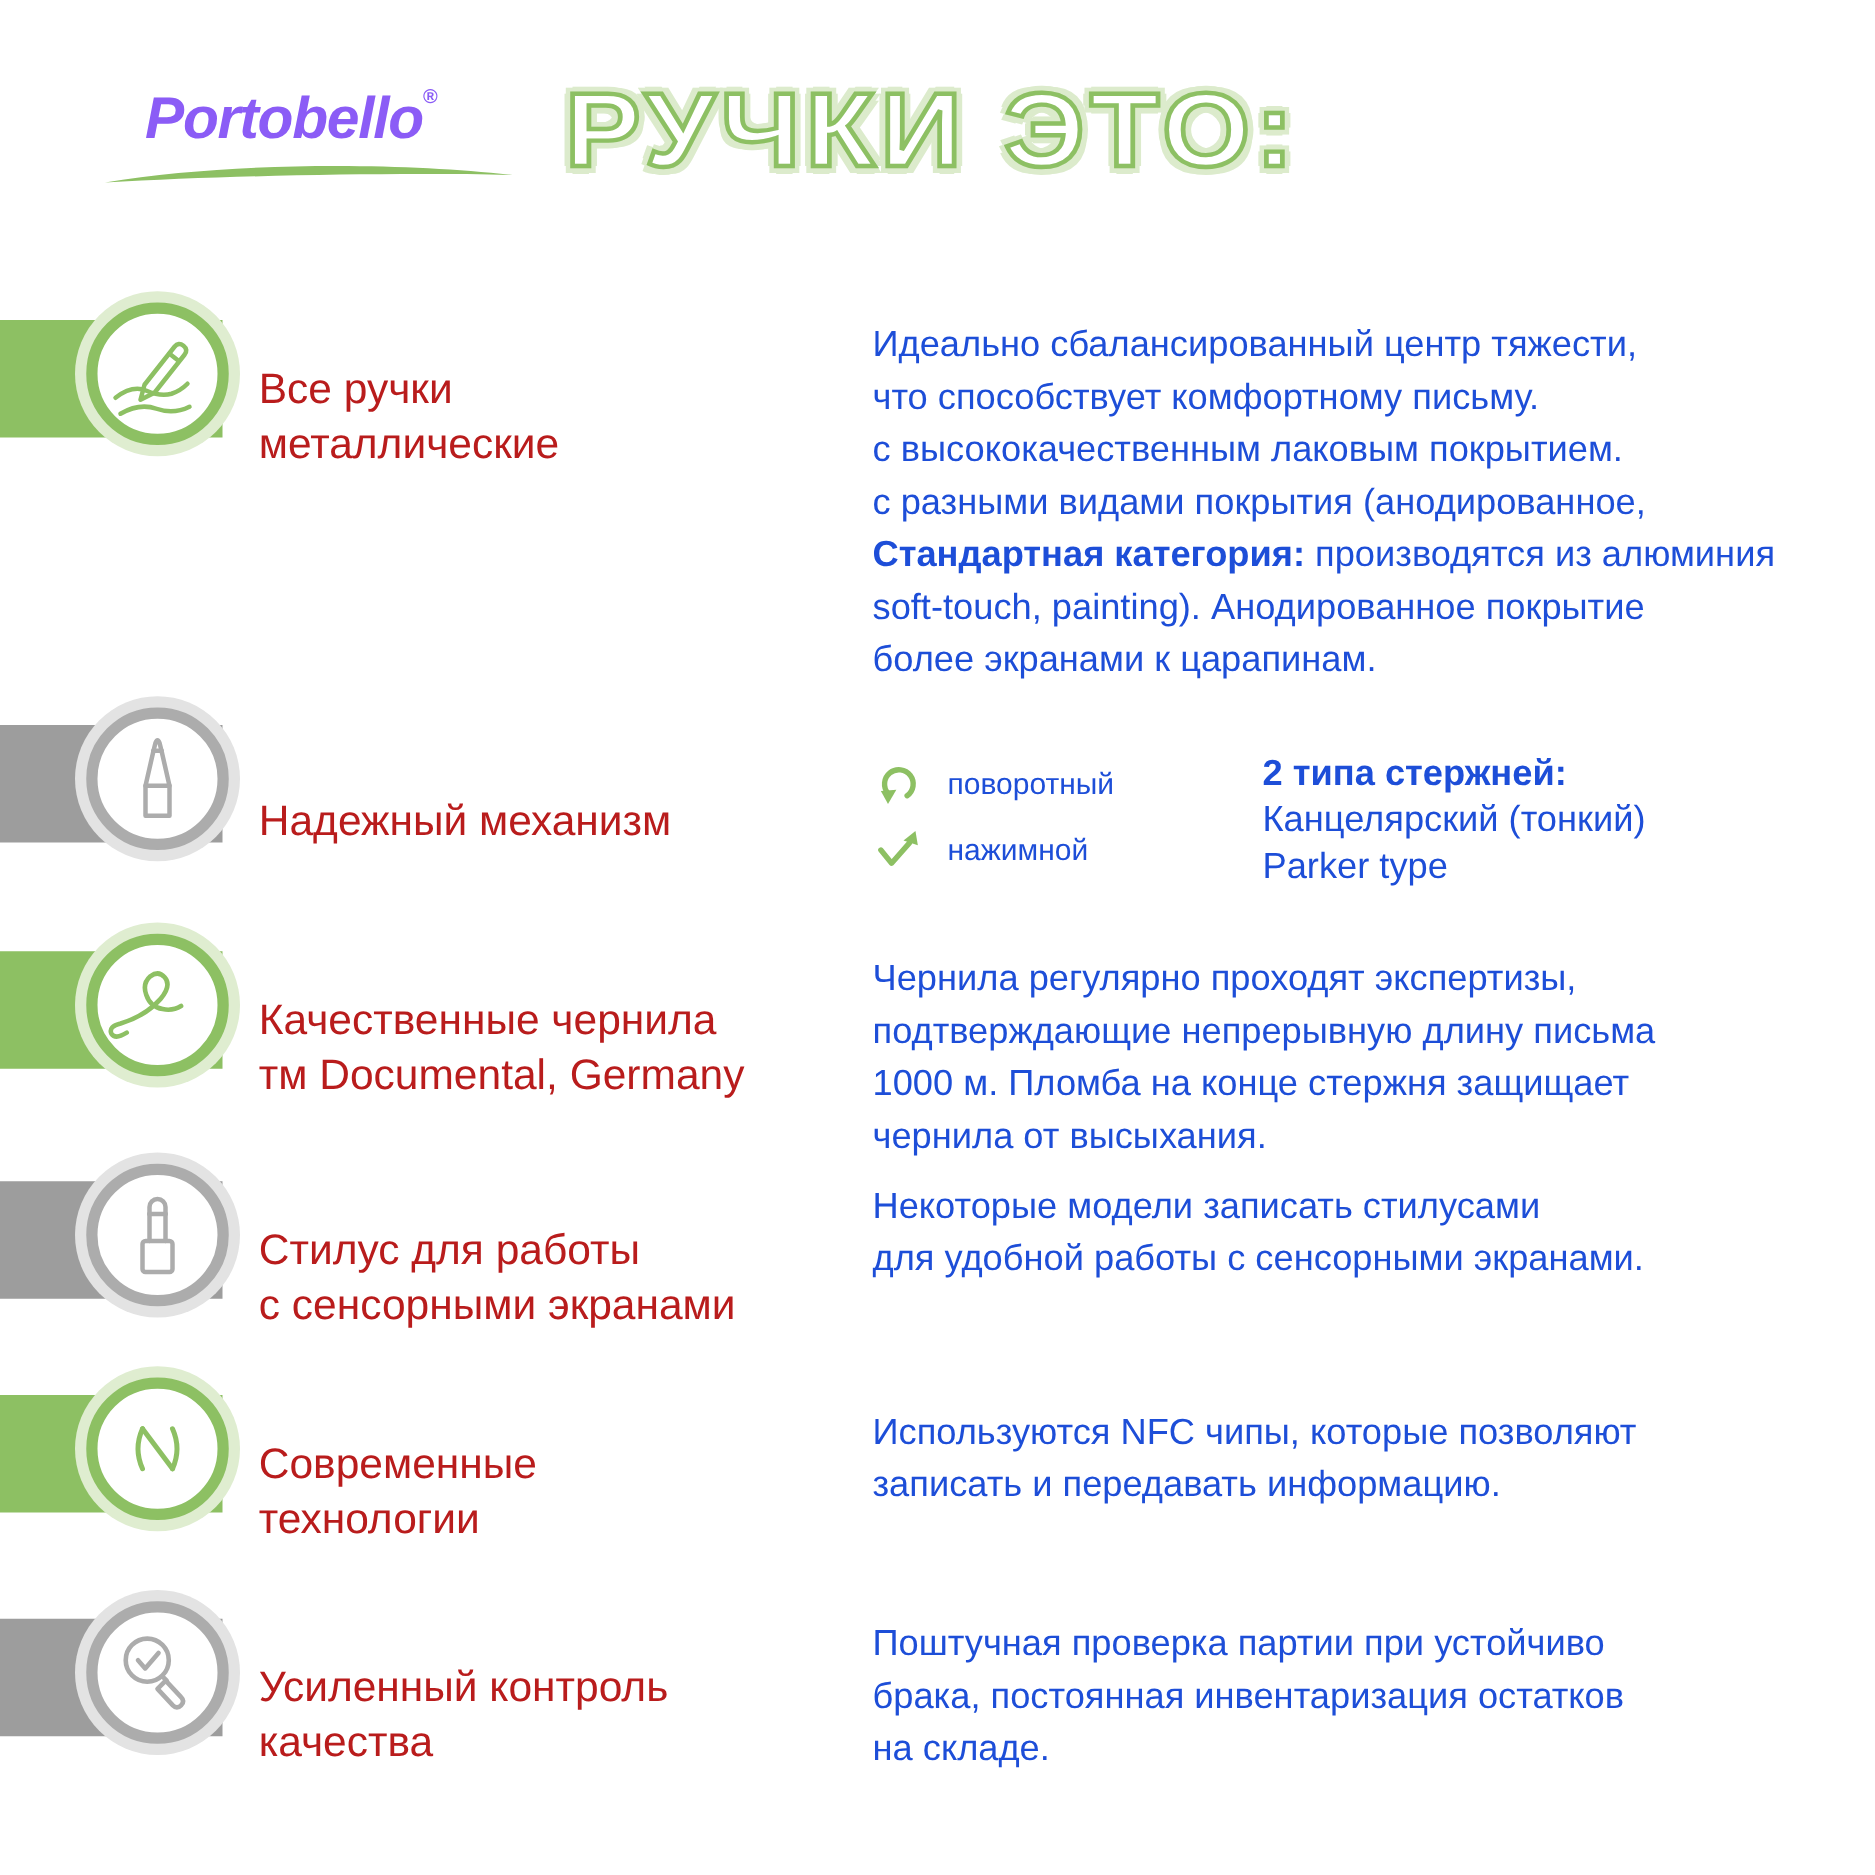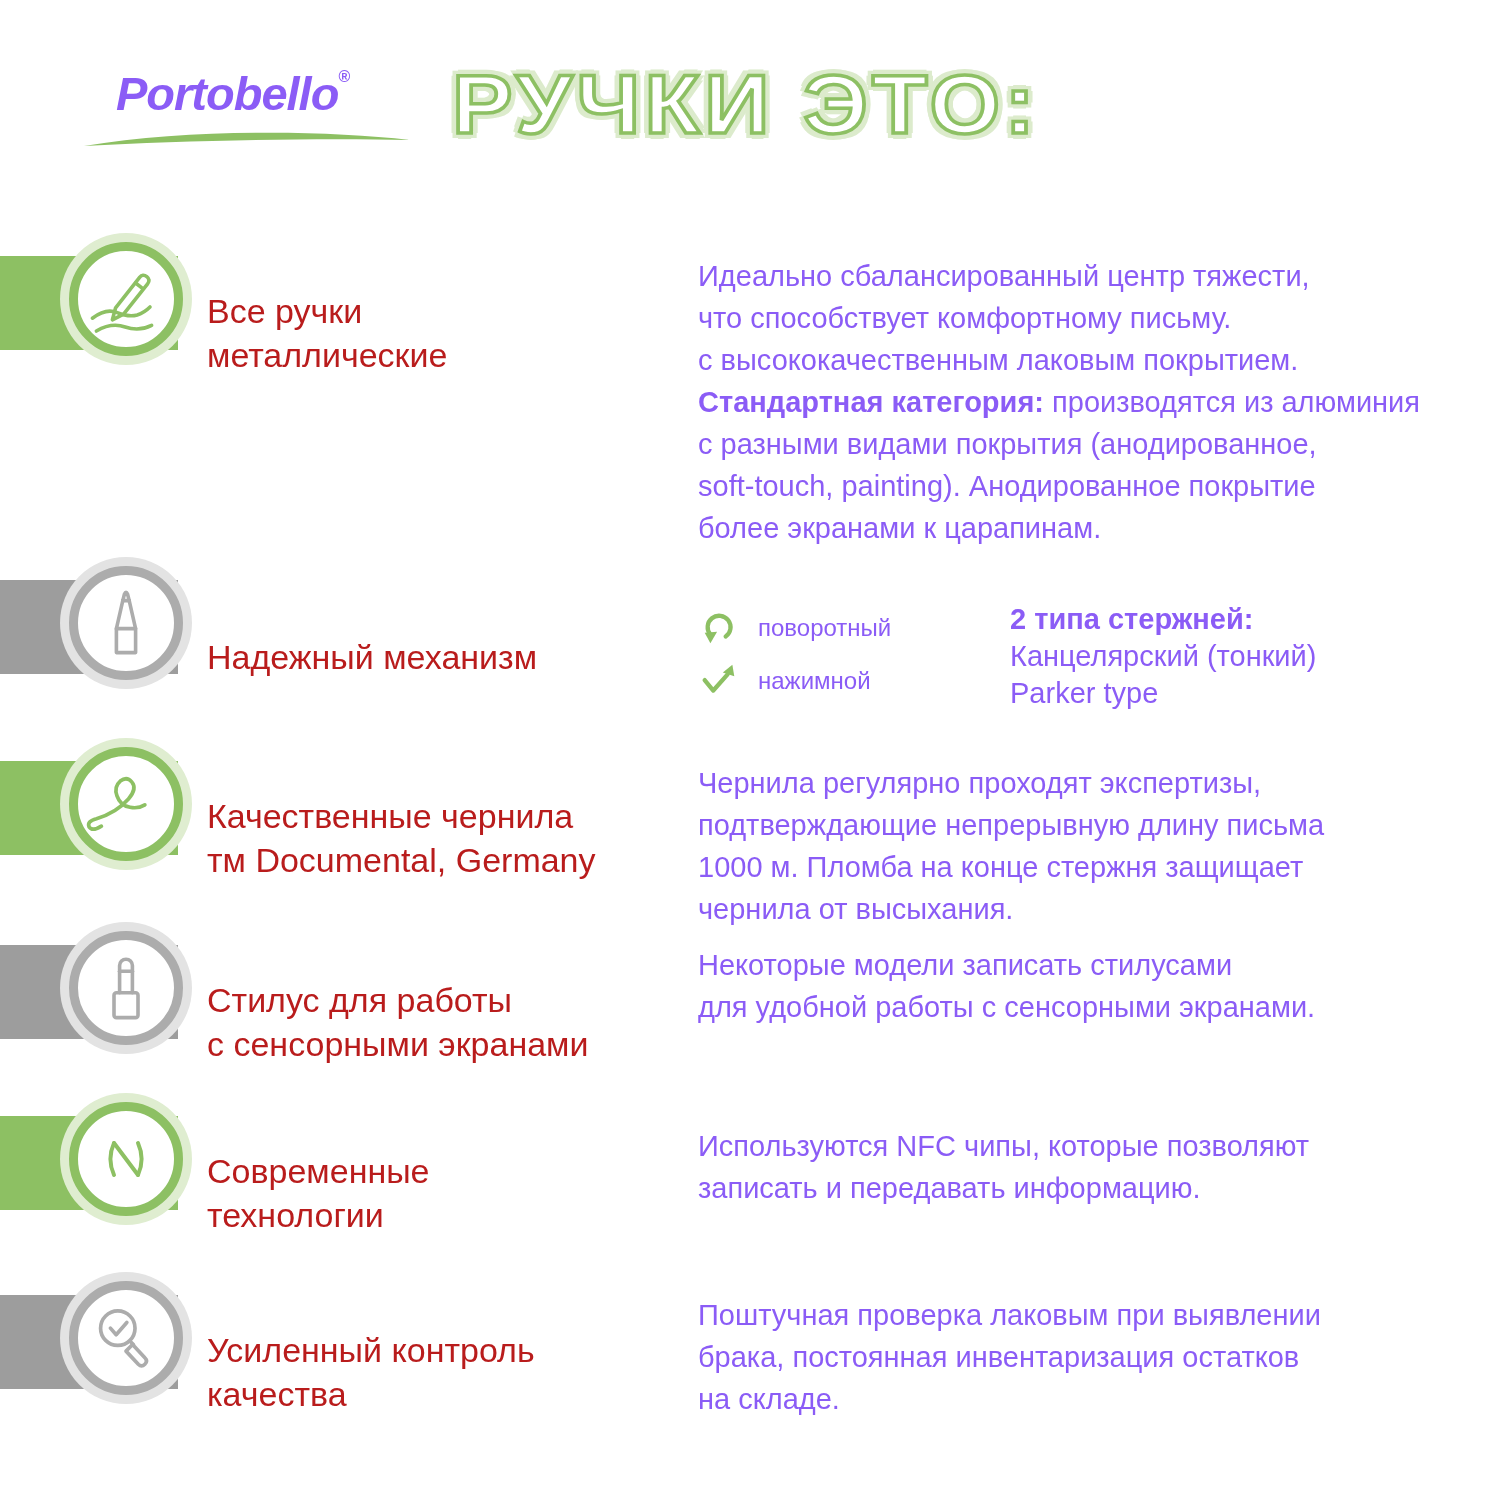--- a/index.html
+++ b/index.html
@@ -37,21 +37,21 @@
   }
   .circle.g{border:9px solid #8DC063;box-shadow:0 0 0 9px #DFEDD0;}
   .circle.gr{border:9px solid #ACACAC;box-shadow:0 0 0 9px #E3E3E3;}
   .row-title{
     position:absolute;left:207px;top:0;width:480px;height:132px;
     display:flex;align-items:center;
     font-size:34px;font-weight:400;line-height:1.3;white-space:pre-line;color:#b91c1c;
   }
   .right{
     position:absolute;left:698px;width:800px;
-    font-size:29px;line-height:42px;color:#8b5cf6;
+    font-size:29px;line-height:42px;color:#1d4ed8;
   }
   .right div{white-space:nowrap;}
   .right b{font-weight:700;}
   
   .mech-item{display:flex;align-items:center;margin-bottom:11px;}
   .mech-item svg{margin-right:18px;flex:0 0 auto;}
   .mech-label{font-size:24px;}
   .refills{position:absolute;left:312px;top:-6px;line-height:37px;}
   .refills .hd{font-weight:700;}
   svg{display:block;}
@@ -78,22 +78,22 @@
         <path d="M8,74 q17,-13 31,-7 q14,6 25,3 q9,-3 16,-10"></path>
         <path d="M13,90 q19,-11 36,-5 q17,6 33,-2"></path>
       </svg>
     </div>
     <h3 class="row-title">Все ручки
 металлические</h3>
     <div class="right" style="top:22px">
         <div>Идеально сбалансированный центр тяжести,</div>
         <div>что способствует комфортному письму.</div>
         <div>с высококачественным лаковым покрытием.</div>
+        <div>с разными видами покрытия (анодированное,</div>
         <div><b>Стандартная категория:</b> производятся из алюминия</div>
-        <div>с разными видами покрытия (анодированное,</div>
         <div>soft-touch, painting). Анодированное покрытие</div>
         <div>более экранами к царапинам.</div>
       </div>
   </div>
 
   <div class="row" style="top:557px">
     <div class="bar gr"></div>
     <div class="circle gr">
       <svg width="80" height="80" viewBox="0 0 100 100" fill="none" stroke="#ACACAC" stroke-width="4.5" stroke-linecap="round" stroke-linejoin="round">
         <path d="M46,22 l2,-8 q2,-5 4,0 l2,8"></path>
@@ -184,19 +184,19 @@
       <svg width="82" height="82" viewBox="0 0 100 100" fill="none" stroke="#ACACAC" stroke-width="4.5" stroke-linecap="round" stroke-linejoin="round">
         <circle cx="40" cy="38" r="21"></circle>
         <path d="M31,38 l7,8 l13,-15"></path>
         <path d="M55,54 l4,4"></path>
         <path d="M58,58 l15,16 q4,4 0,8 q-4,4 -8,0 l-15,-16 z"></path>
       </svg>
     </div>
     <h3 class="row-title">Усиленный контроль
 качества</h3>
     <div class="right" style="top:22px">
-        <div>Поштучная проверка лаковым при выявлении</div>
+        <div>Поштучная проверка партии при устойчиво</div>
         <div>брака, постоянная инвентаризация остатков</div>
         <div>на складе.</div>
       </div>
   </div>
 
 </div>
 
 </body></html>

